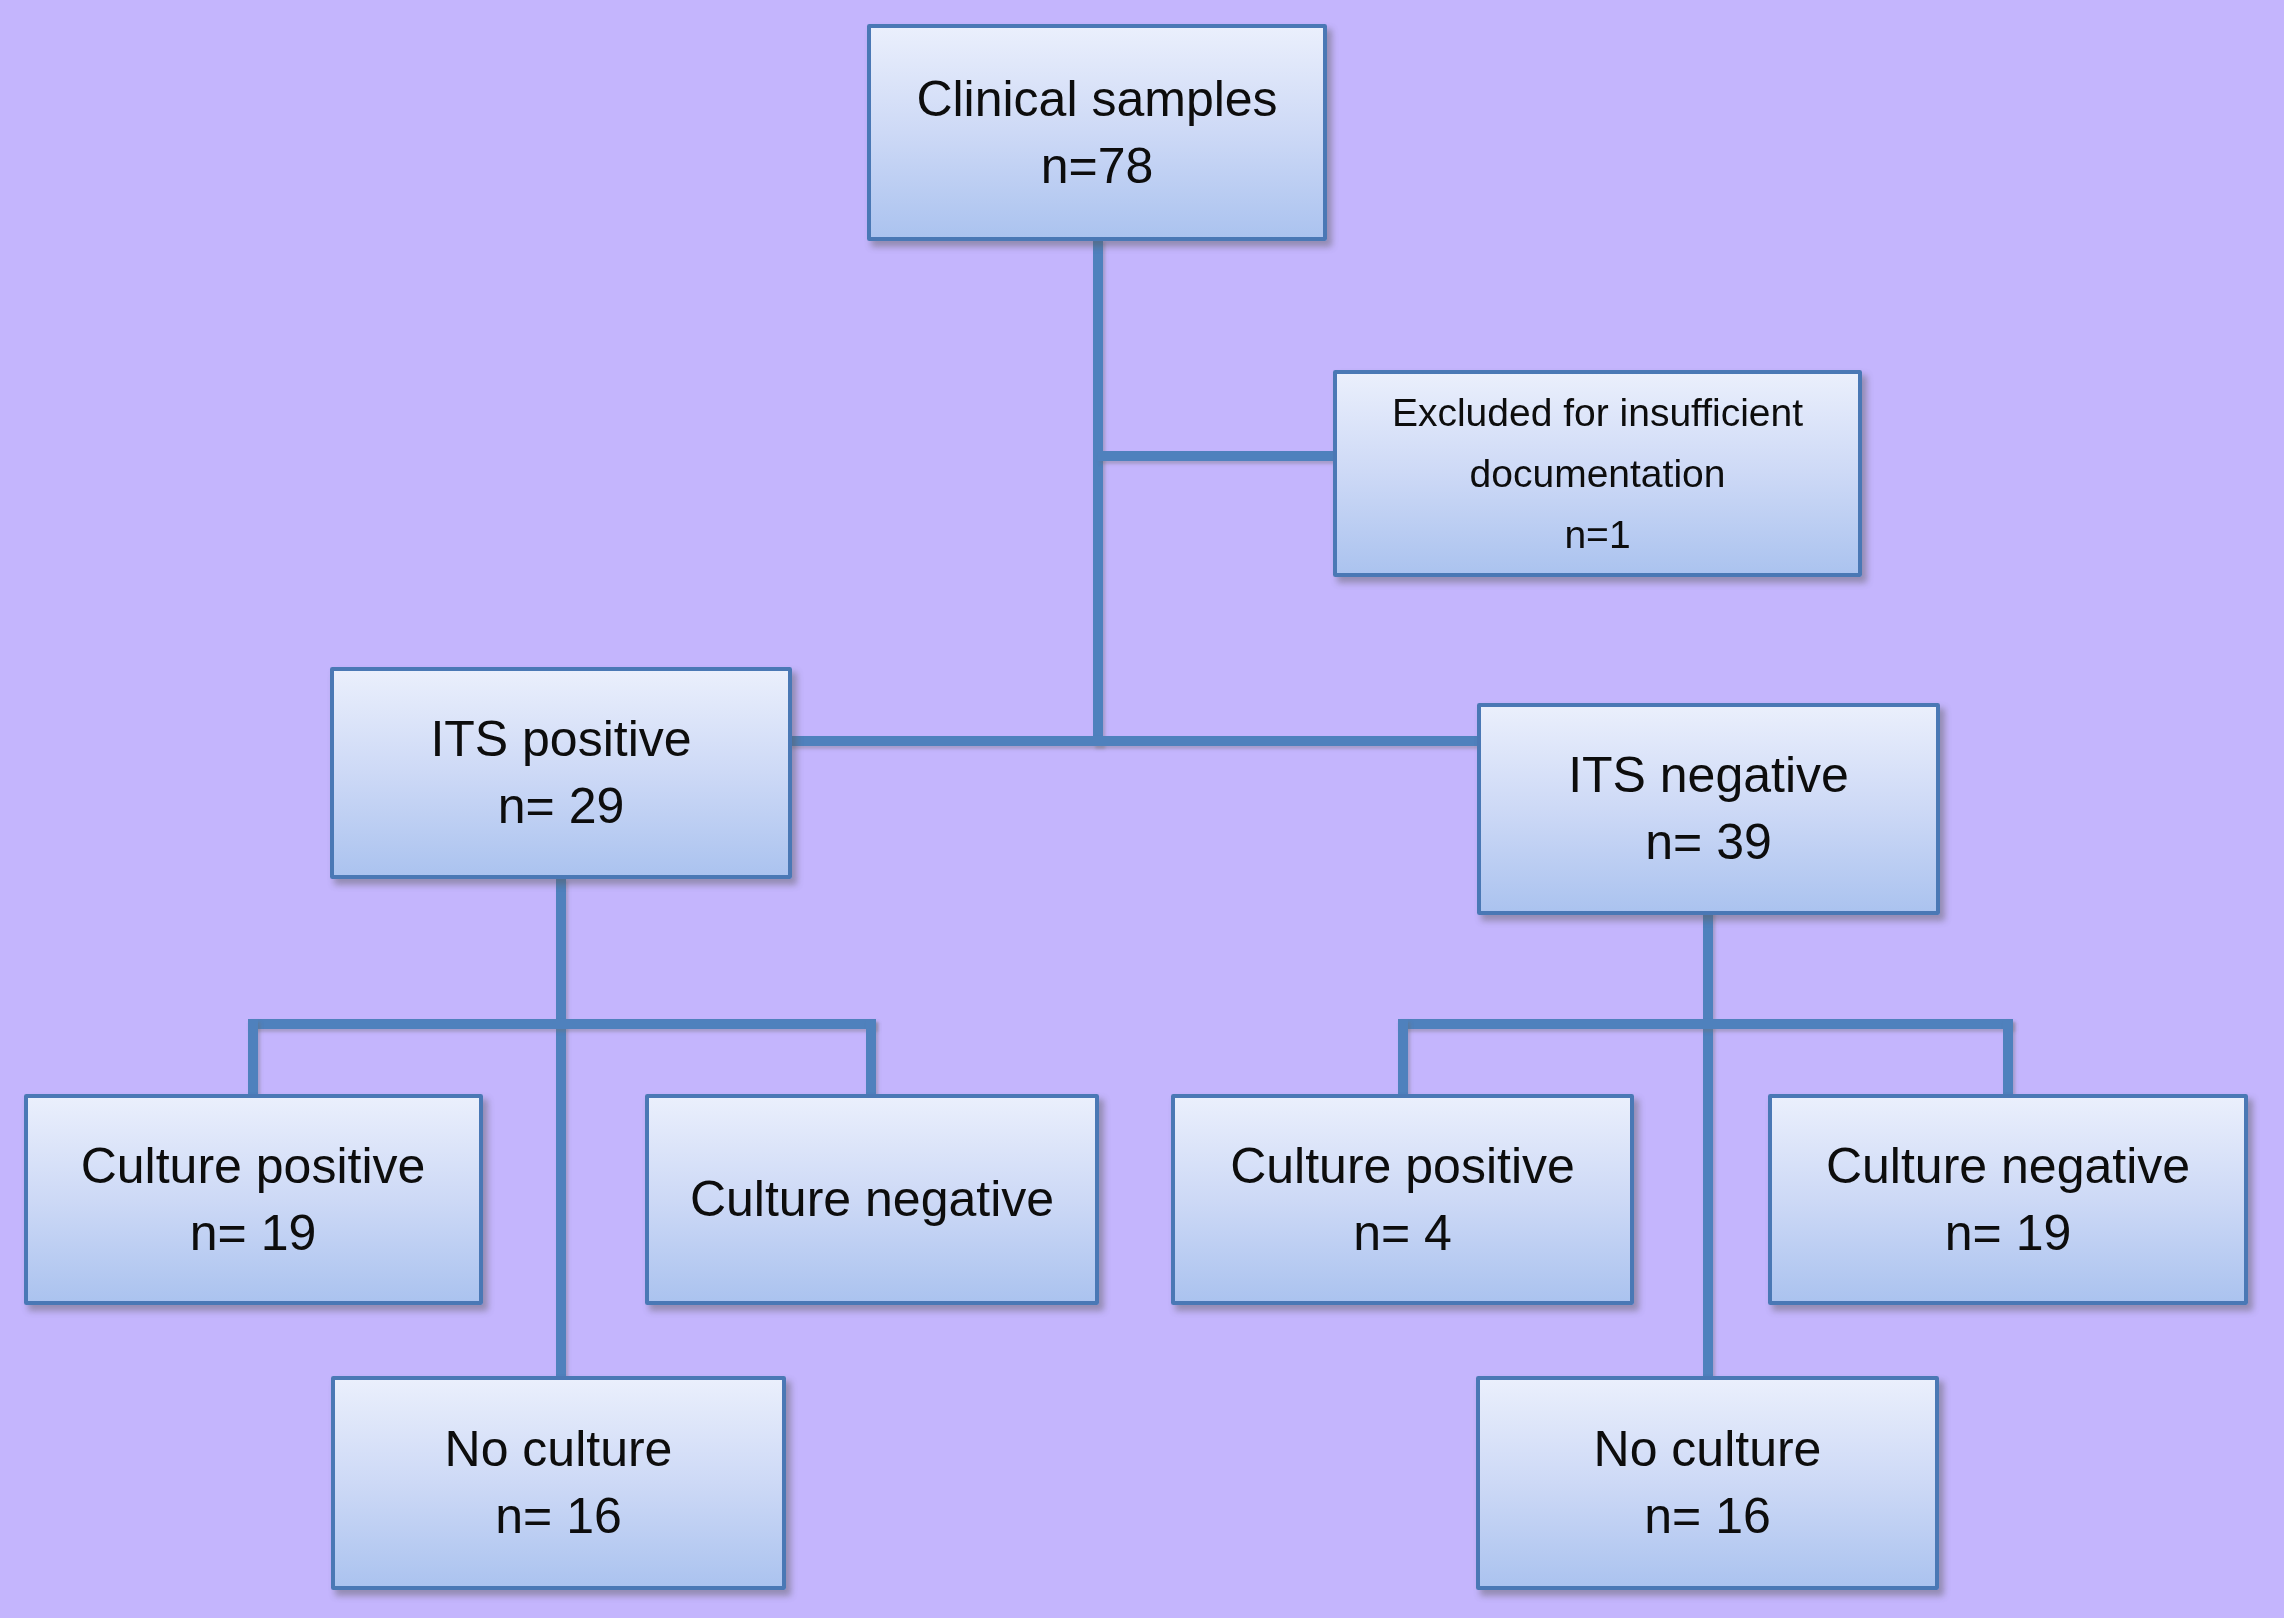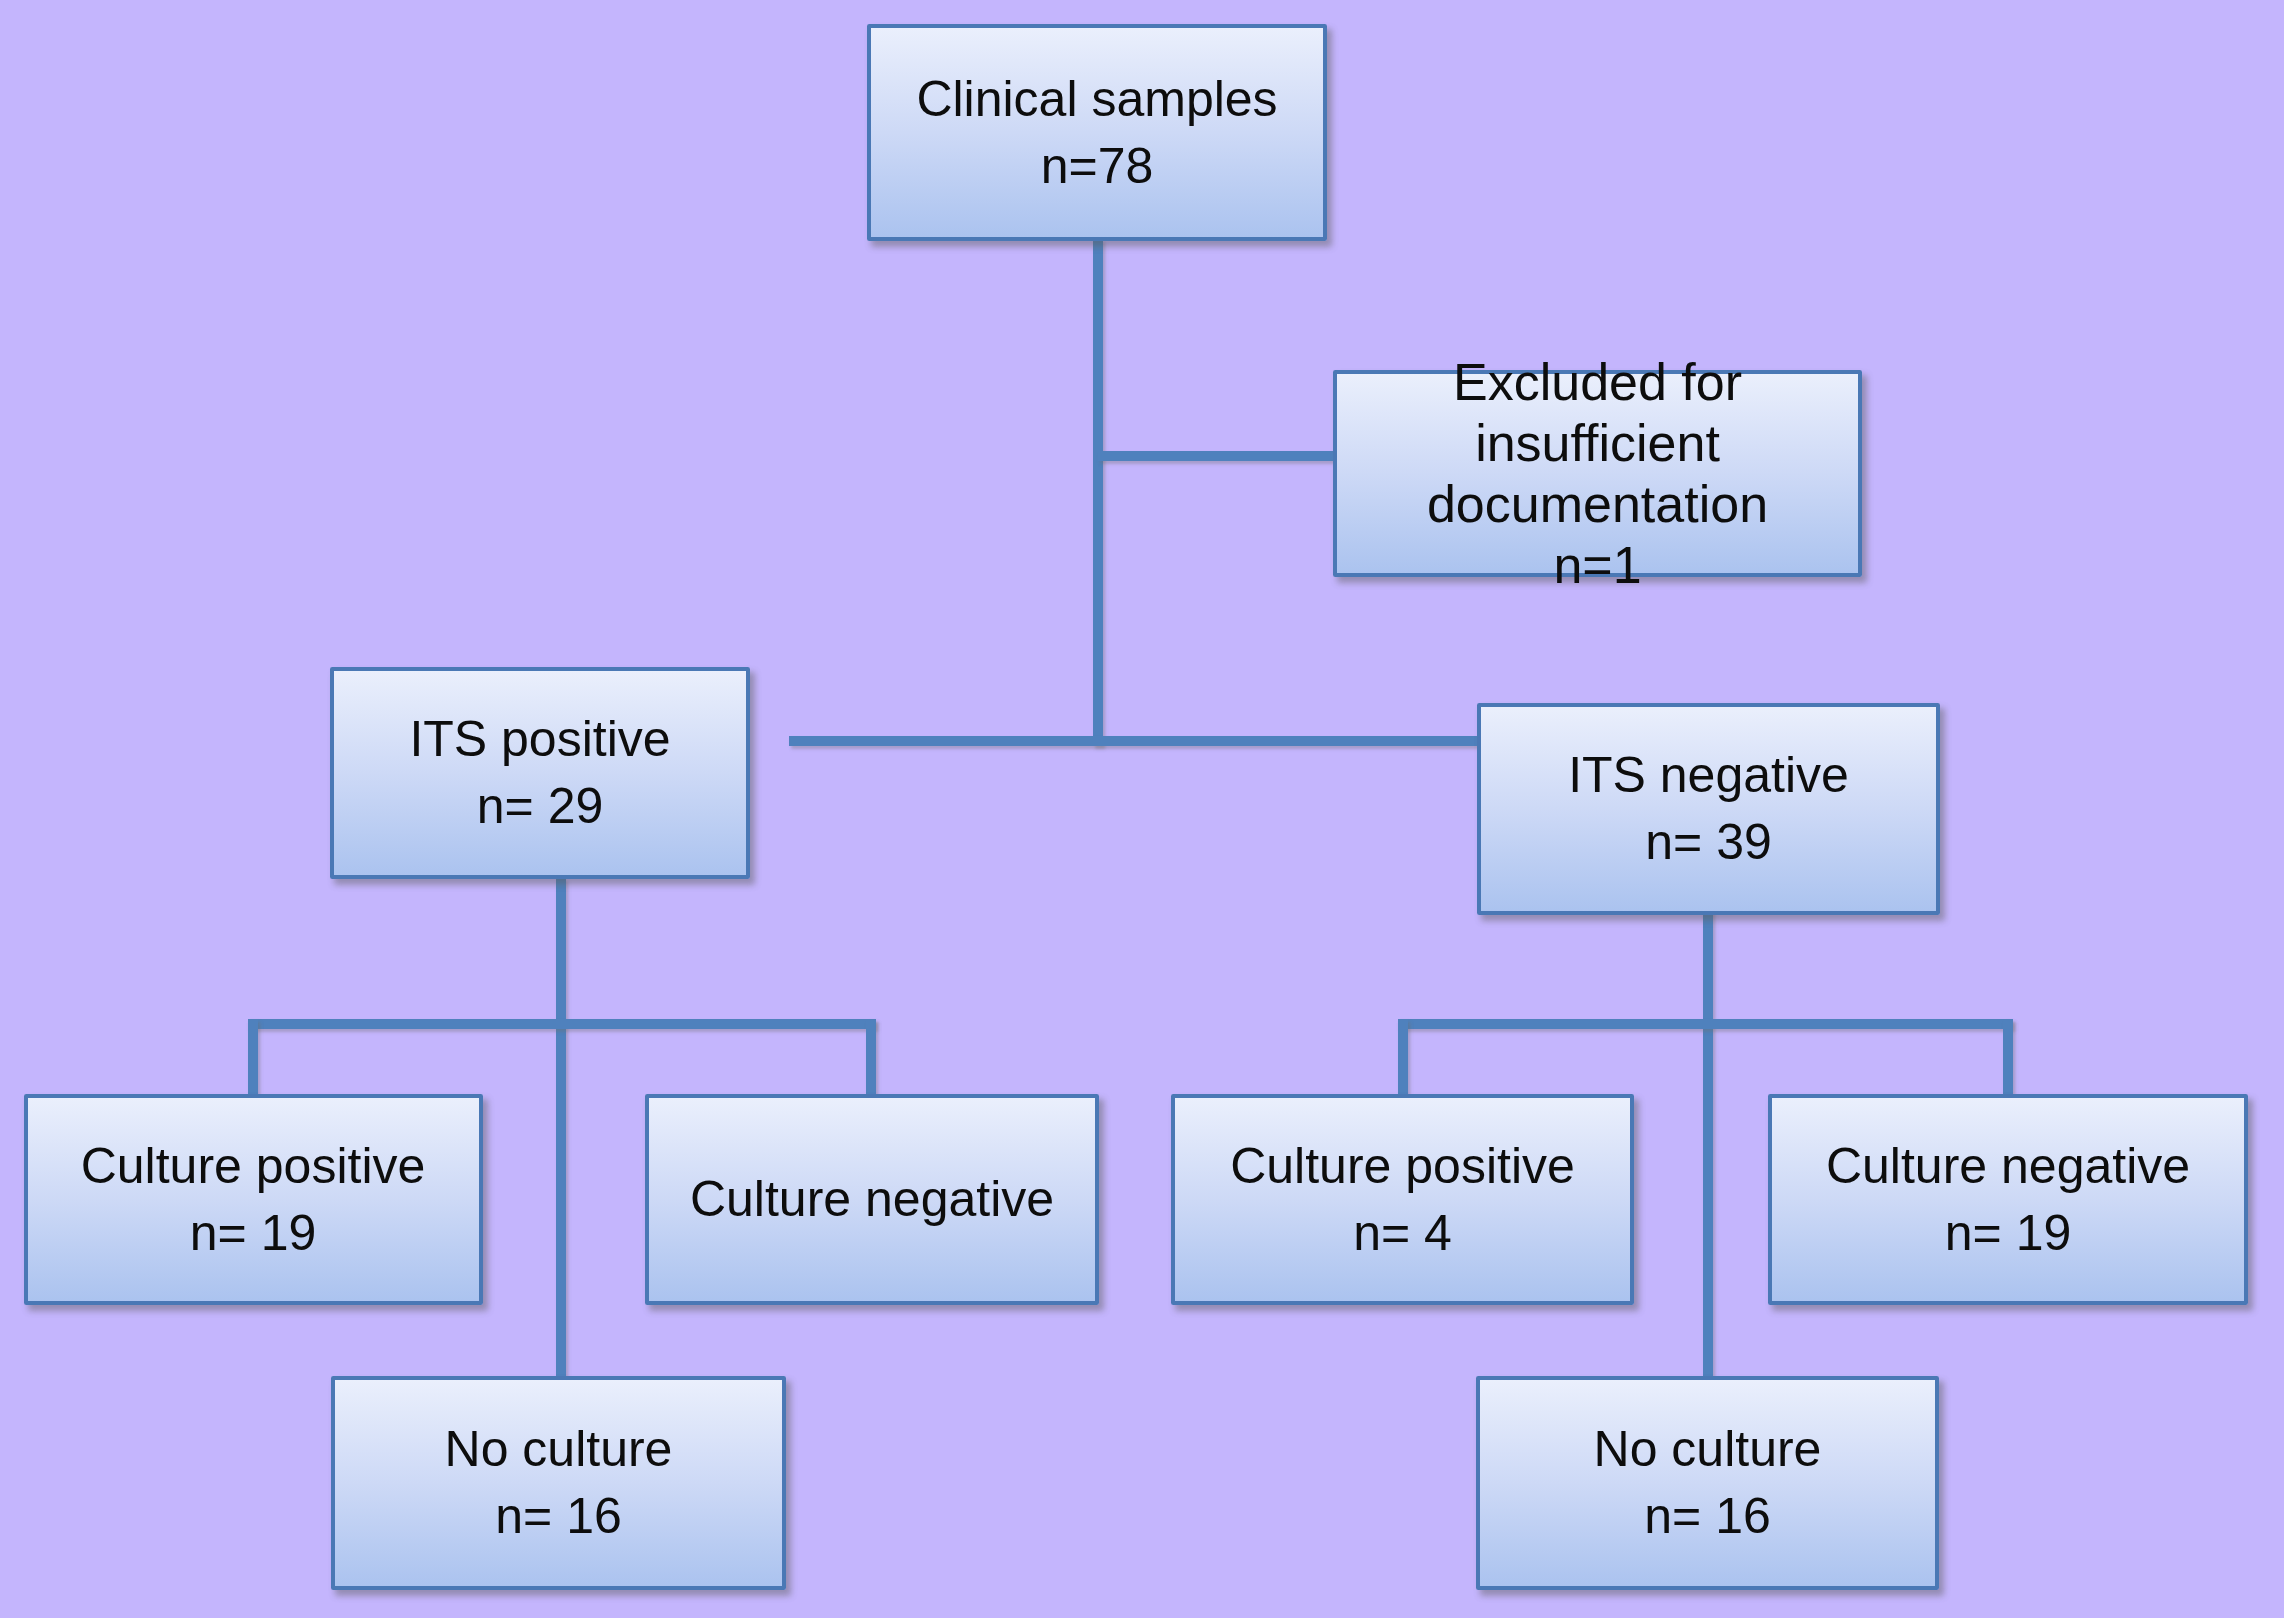--- a/index.html
+++ b/index.html
@@ -30,34 +30,34 @@
     color: #0d0d0d;
     font-size: 50px;
     line-height: 67px;
     z-index: 2;
   }
   .node .lbl, .node .cnt {
     display: block;
     width: 100%;
   }
   .node.small-text {
-    font-size: 52px;
+    font-size: 39px;
     line-height: 61px;
     padding: 0 7.8px;
   }
   .conn {
     position: absolute;
     background: #4f81bd;
     box-shadow: 2.3px 3.1px 3.1px rgba(110, 110, 110, 0.35);
     z-index: 1;
   }
   
   #n-clinical   { left: 867px; top:   24px; width: 460px; height: 217px; }
   #n-excluded   { left: 1333px; top:  370px; width: 529px; height: 207px; }
-  #n-its-pos    { left:  330px; top:  667px; width: 420px; height: 212px; }
+  #n-its-pos    { left:  330px; top:  667px; width: 462px; height: 212px; }
   #n-its-neg    { left: 1477px; top:  703px; width: 463px; height: 212px; }
   #n-cpos-l     { left:   23.5px; top: 1094px; width: 459px; height: 211px; }
   #n-cneg-l     { left:  645px; top: 1094px; width: 454px; height: 211px; }
   #n-nocult-l   { left:  331px; top: 1376px; width: 455px; height: 214px; }
   #n-cpos-r     { left: 1171px; top: 1094px; width: 463px; height: 211px; }
   #n-cneg-r     { left: 1768px; top: 1094px; width: 480px; height: 211px; }
   #n-nocult-r   { left: 1476px; top: 1376px; width: 463px; height: 214px; }
   
   #c-v-clinical      { left: 1093px; top:  239px; width:  10.2px; height: 507px; }
   #c-h-excluded      { left: 1098px; top:  451px; width: 236px; height:  10.2px; }

